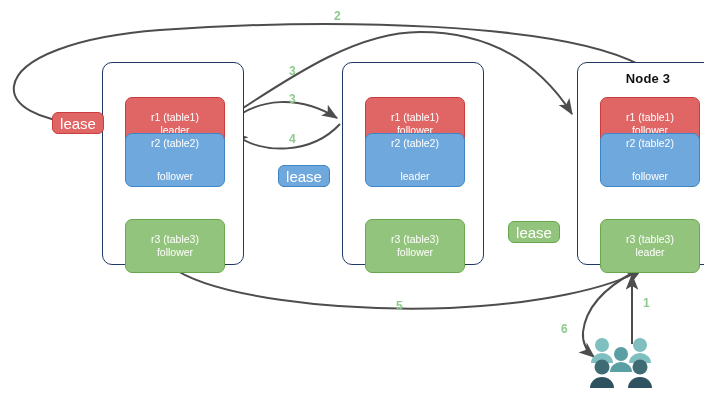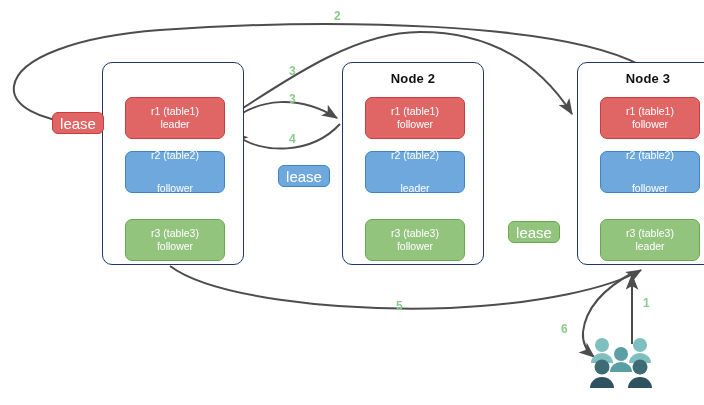--- a/index.html
+++ b/index.html
@@ -2,27 +2,27 @@
 <html><head>
 <meta charset="utf-8">
 <style>
   html,body{margin:0;padding:0;background:#ffffff;}
   body{width:704px;height:405px;overflow:hidden;font-family:"Liberation Sans",sans-serif;}
   #stage{position:relative;width:704px;height:405px;background:#fff;}
   #edges{position:absolute;left:0;top:0;width:704px;height:405px;}
 
   .node{position:absolute;border:1.3px solid #1f3864;border-radius:10px;background:#fff;box-sizing:border-box;}
   .node-title{position:absolute;left:0;right:0;top:8px;text-align:center;font-size:13px;font-weight:bold;color:#111;letter-spacing:.2px;}
-  .replica{position:absolute;left:22px;width:100px;height:42px;border-radius:7px;box-sizing:border-box;
+  .replica{position:absolute;left:22px;width:100px;height:54px;border-radius:7px;box-sizing:border-box;
            display:flex;flex-direction:column;align-items:center;justify-content:center;
            color:#fff;font-size:10.5px;line-height:13px;text-align:center;}
   .r-red{background:#e06666;border:1.2px solid #cc3c3c;}
   .r-blue{background:#6fa8dc;border:1.2px solid #3d85c6;}
   .r-green{background:#93c47d;border:1.2px solid #6aa84f;}
-  .rep1{top:34px;} .rep2{top:88px;gap:20px;} .rep3{top:156px;}
+  .rep1{top:34px;} .rep2{top:70px;gap:20px;} .rep3{top:156px;}
 
   .lease{position:absolute;border-radius:6px;box-sizing:border-box;color:#fff;
          font-size:15px;display:flex;align-items:center;justify-content:center;height:22px;width:52px;}
   .lease-red{background:#e06666;border:1.2px solid #cc3c3c;}
   .lease-blue{background:#6fa8dc;border:1.2px solid #3d85c6;}
   .lease-green{background:#93c47d;border:1.2px solid #6aa84f;}
 
   .num{position:absolute;color:#8ccb8c;font-size:12px;font-weight:bold;}
 
   #people{position:absolute;left:588px;top:336px;width:72px;height:56px;}
@@ -63,21 +63,20 @@
       <span>r2 (table2)</span>
       <span>follower</span>
     </div>
     <div class="replica r-green rep3">
       <span>r3 (table3)</span>
       <span>follower</span>
     </div>
   </div>
 
   <div class="node" style="left:342px;top:62px;width:142px;height:203px;">
-    <div class="node-title">Node 2</div>
     <div class="replica r-red rep1">
       <span>r1 (table1)</span>
       <span>follower</span>
     </div>
     <div class="replica r-blue rep2">
       <span>r2 (table2)</span>
       <span>leader</span>
     </div>
     <div class="replica r-green rep3">
       <span>r3 (table3)</span>

